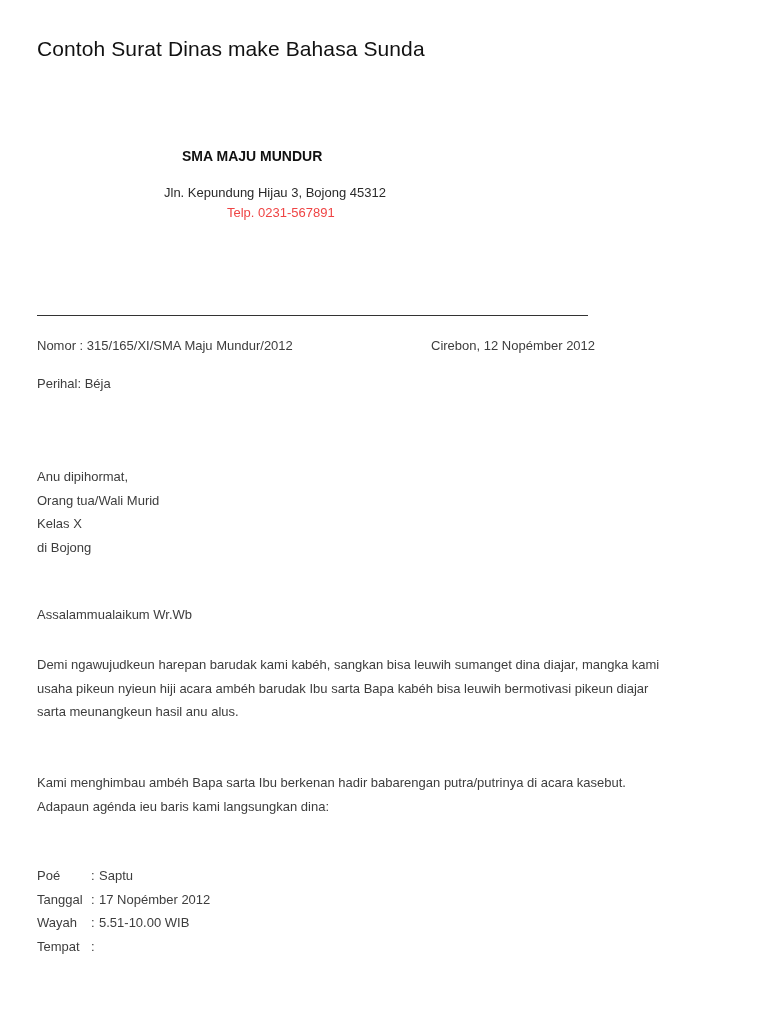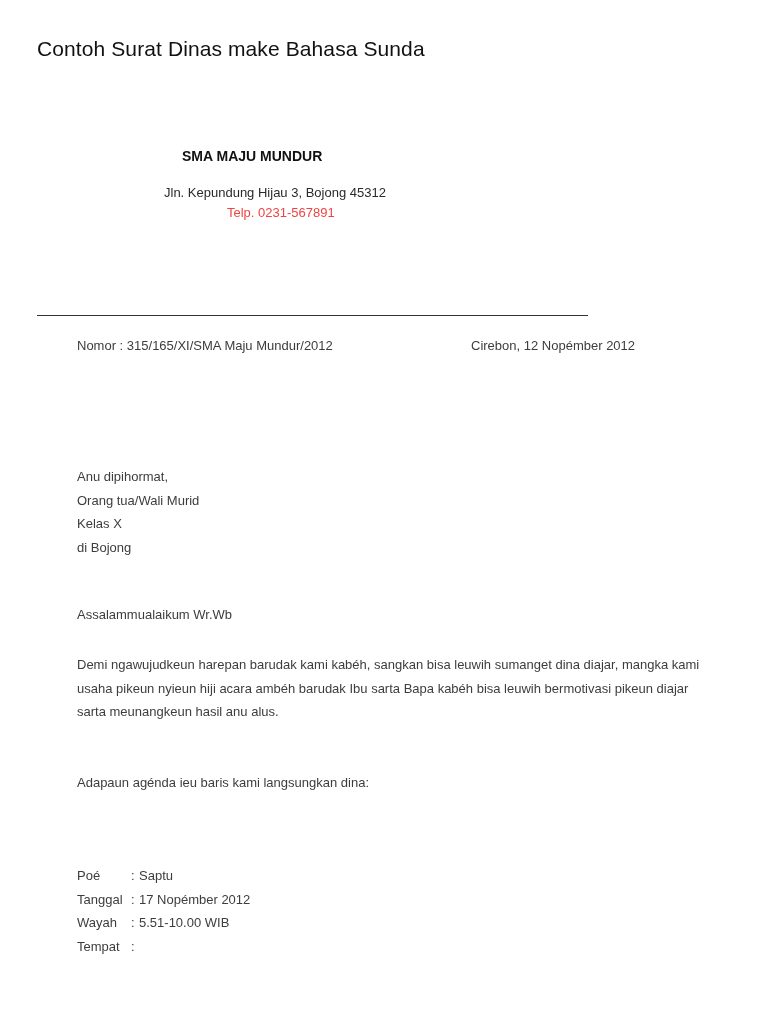--- a/index.html
+++ b/index.html
@@ -42,21 +42,20 @@
     .rule {
       position: absolute;
       left: 37px; top: 315px;
       width: 551px;
       height: 0;
       border-top: 1px solid #333333;
     }
     .body-text {
       font-size: 13px;
       color: #3d3d3d;
-      margin-left: 40px;
     }
     .nomor { left: 37px; top: 338px; }
     .tanggal-surat { left: 431px; top: 338px; }
     .lampiran-block { left: 37px; top: 372px; }
     .address-block { left: 37px; top: 465px; }
     .salam { left: 37px; top: 607px; }
     .para1 { left: 37px; top: 653px; }
     .para2 { left: 37px; top: 771px; }
     .agenda { left: 37px; top: 864px; }
     .agenda-row { display: flex; line-height: 23.5px; }
@@ -72,38 +71,40 @@
 <div class="abs school-name">SMA MAJU MUNDUR</div>
 <div class="abs school-address">Jln. Kepundung Hijau 3, Bojong 45312</div>
 <div class="abs school-phone">Telp. 0231-567891</div>
 
 <div class="rule"></div>
 
 <div class="abs body-text nomor">Nomor : 315/165/XI/SMA Maju Mundur/2012</div>
 <div class="abs body-text tanggal-surat">Cirebon, 12 Nopémber 2012</div>
 
 <div class="abs body-text block lampiran-block">
+  <div>Perihal: Béja</div>
 </div>
 
 <div class="abs body-text block address-block">
   <div>Anu dipihormat,</div>
   <div>Orang tua/Wali Murid</div>
   <div>Kelas X</div>
   <div>di Bojong</div>
 </div>
 
 <div class="abs body-text salam">Assalammualaikum Wr.Wb</div>
 
 <div class="abs body-text block para1">
   <div>Demi ngawujudkeun harepan barudak kami kabéh, sangkan bisa leuwih sumanget dina diajar, mangka kami</div>
   <div>usaha pikeun nyieun hiji acara ambéh barudak Ibu sarta Bapa kabéh bisa leuwih bermotivasi pikeun diajar</div>
   <div>sarta meunangkeun hasil anu alus.</div>
 </div>
 
 <div class="abs body-text block para2">
+  <div>Kami menghimbau ambéh Bapa sarta Ibu berkenan hadir babarengan putra/putrinya di acara kasebut.</div>
   <div>Adapaun agénda ieu baris kami langsungkan dina:</div>
 </div>
 
 <div class="abs body-text agenda">
   <div class="agenda-row">
     <span class="agenda-label">Poé</span>
     <span class="agenda-sep">:</span>
     <span>Saptu</span>
   </div>
   <div class="agenda-row">

